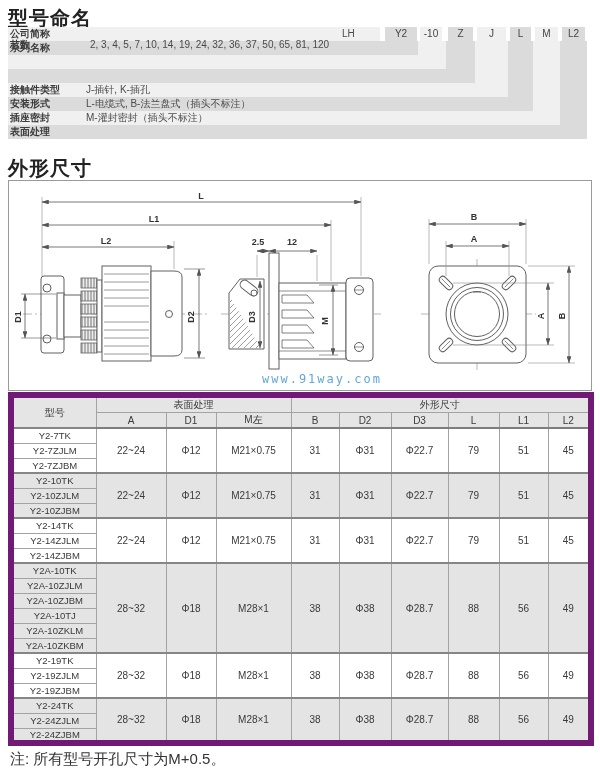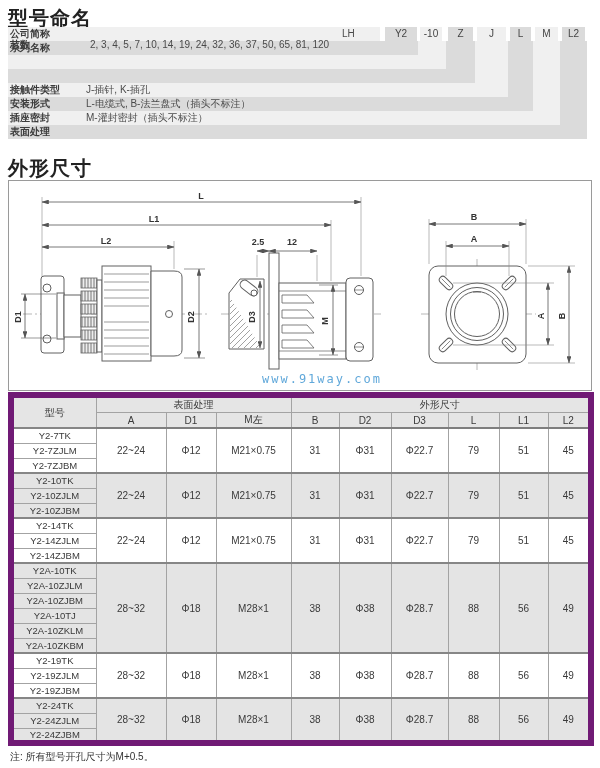--- a/index.html
+++ b/index.html
@@ -28,21 +28,21 @@
   .spec-table { position:absolute; left:8px; top:392px; width:584px; border-collapse:collapse; table-layout:fixed;
                 font-size:10px; color:#3a3a3a; }
   .spec-table th, .spec-table td { border:1px solid #a3a3a3; text-align:center; vertical-align:middle;
                                    height:15px; padding:0; overflow:hidden; white-space:nowrap; }
   .spec-table { border:6px solid #701a75; }
   .spec-table th { background:#e5e5e5; font-weight:normal; }
   .spec-table thead tr:last-child th { border-bottom:2px solid #7e7e7e; }
   .spec-table td.shaded { background:#e4e4e4; }
   .spec-table tr.group-start td { border-top:2px solid #868686; }
   .spec-table td.model { font-size:9.5px; }
-  .footnote { position:absolute; left:10px; top:750px; font-size:10px; color:#333; }
+  .footnote { position:absolute; left:10px; top:750px; font-size:15px; color:#333; }
 </style>
 </head>
 <body>
 
 <div class="page">
 
   <div class="sec-title" style="top:5px;">型号命名</div>
 
   <div>
     <div class="step c-light" style="left:8px;top:27px;width:372px;height:14px;"></div>

